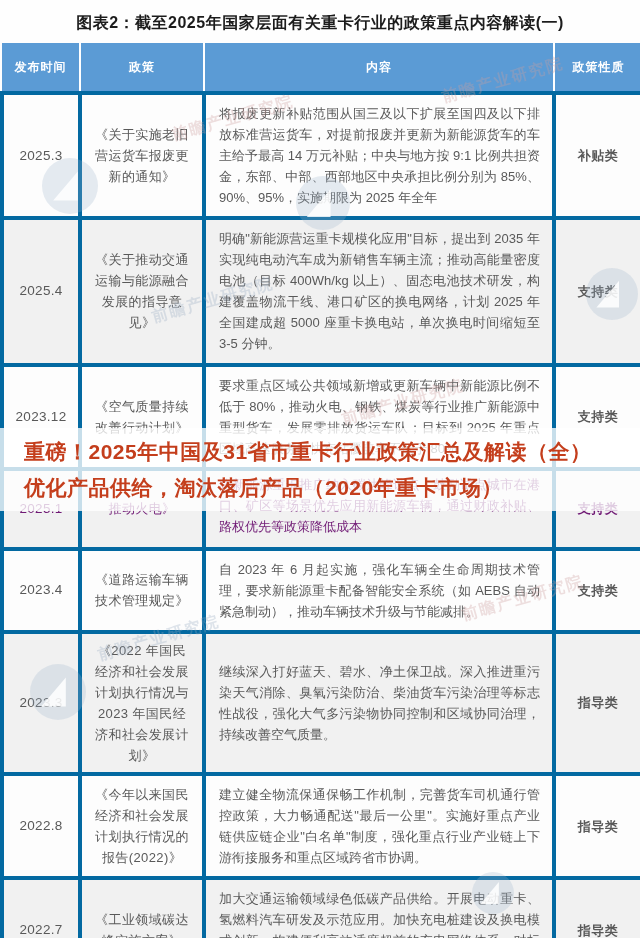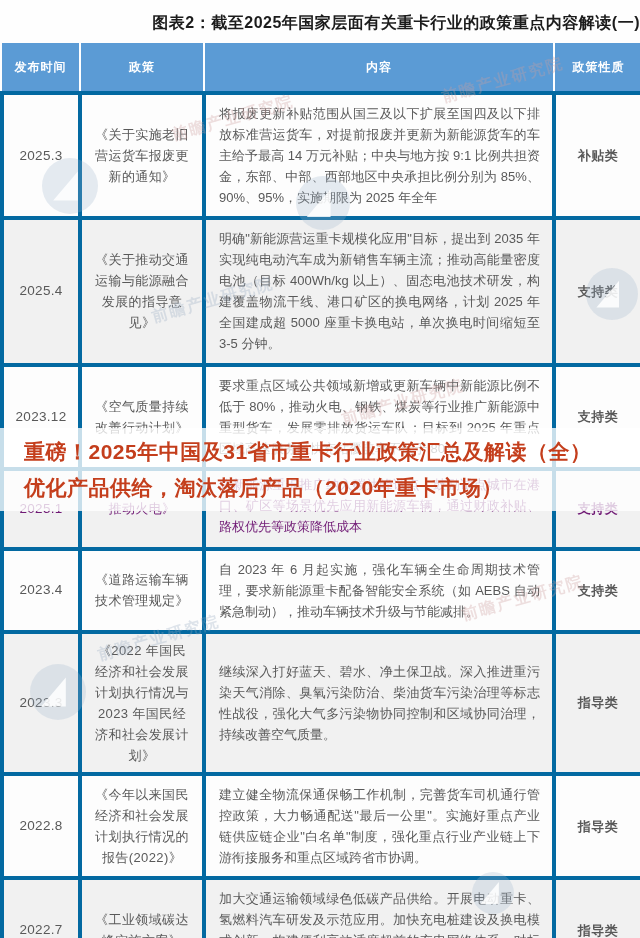--- a/index.html
+++ b/index.html
@@ -5,21 +5,21 @@
   html,body{margin:0;padding:0;background:#ffffff;}
   body{
     width:640px;
     font-family:"Liberation Sans","DejaVu Sans",sans-serif;
     color:#595959;
     -webkit-font-smoothing:antialiased;
   }
   .page{position:relative;width:640px;height:938px;overflow:hidden;background:#fefefe;}
 
   .title{
-    text-align:right;font-weight:bold;font-size:16px;color:#1c1c1c;
+    text-align:center;font-weight:bold;font-size:16px;color:#1c1c1c;
     padding:13px 0 9px;letter-spacing:.5px;
   }
 
   table.policy-table{
     border-collapse:collapse;table-layout:fixed;width:640px;margin:0;
     position:relative;z-index:3;
   }
   col.c-date{width:78px;}
   col.c-policy{width:124px;}
   col.c-content{width:350px;}

